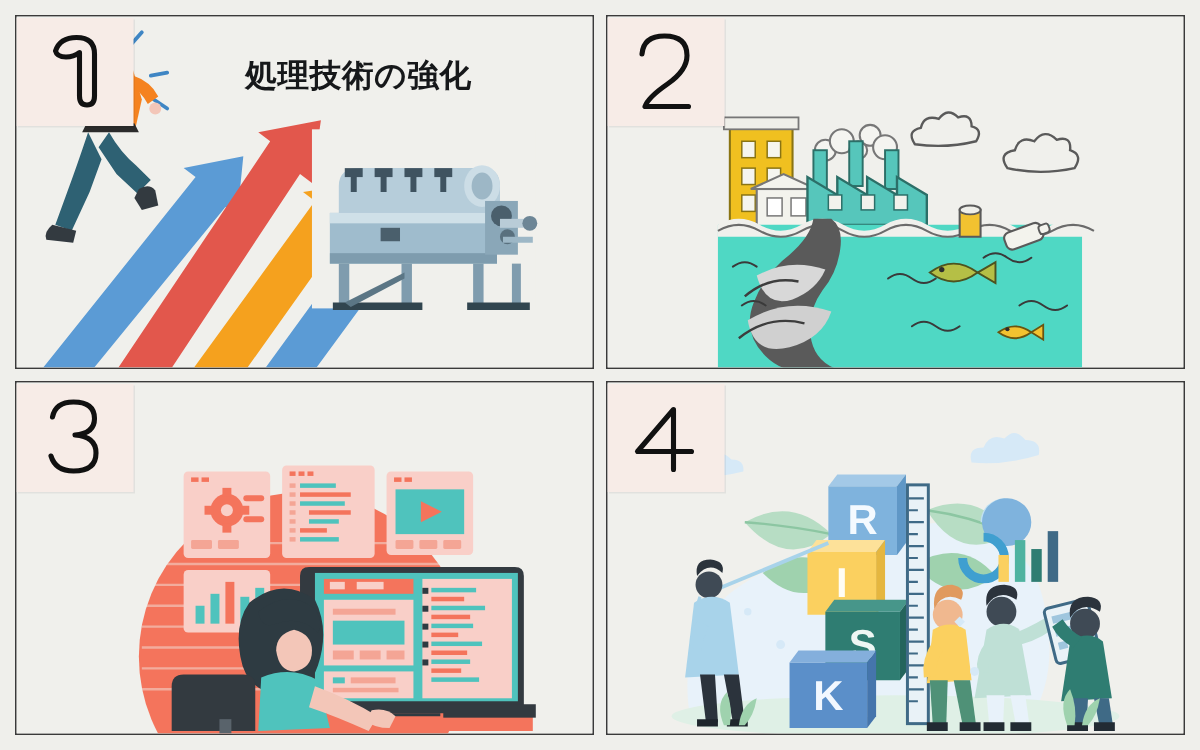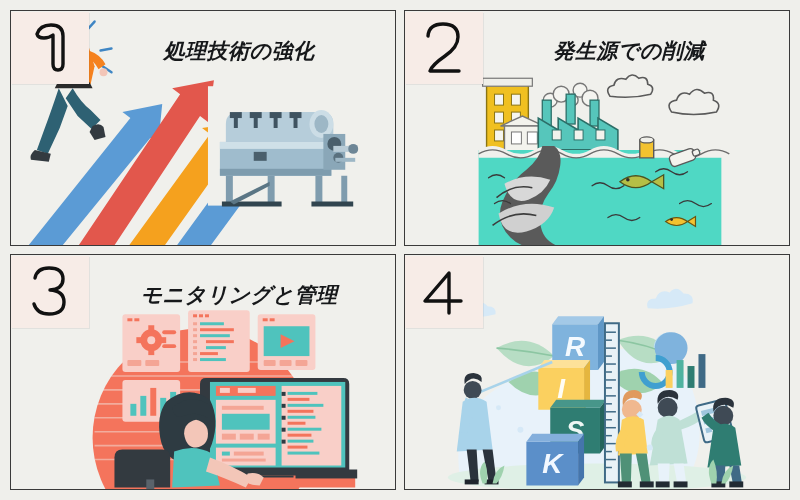--- a/index.html
+++ b/index.html
@@ -11,21 +11,20 @@
   }
   .grid {
     position: relative;
     width: 800px; height: 500px;
     padding: 10px;
     display: grid;
     grid-template-columns: 1fr 1fr;
     grid-template-rows: 1fr 1fr;
     gap: 8px;
     background: #efefeb;
-    font-style: italic;
   }
   .card {
     position: relative;
     background: #f0f0ec;
     border: 1.5px solid #3a3a3a;
     overflow: hidden;
   }
   .badge {
     position: absolute;
     left: 0; top: 1px;
@@ -243,21 +242,20 @@
             <rect x="290" y="147" width="7" height="6" rx="2" fill="#f3f3ed" stroke="#5a5a5a" stroke-width="1.3"></rect>
           </g>
         </g>
       </svg>
     </div>
     <div class="badge">
       <svg width="62" height="62" viewBox="0 0 62 62">
         <path d="M15 19 q1 -12 15 -12 q15 0 15 13 q0 10 -13 19 q-13 9 -15 15 h29" fill="none" stroke="#111" stroke-width="3.4" stroke-linejoin="round" stroke-linecap="round"></path>
       </svg>
     </div>
-    <div class="title t2">発生源での削減</div>
   </div>
 
   <div class="card">
     <div class="art">
       <svg viewBox="0 0 386 240" preserveAspectRatio="xMidYMid slice">
         <rect width="386" height="240" fill="#f0f0ec"></rect>
 
         <circle cx="192" cy="186" r="110" fill="#f4745c"></circle>
         <g stroke="#f0f0ec" stroke-width="1.6" opacity="0.45">
           <line x1="84" y1="110" x2="300" y2="110"></line>
@@ -405,21 +403,20 @@
           <rect x="136" y="228" width="8" height="28" fill="#59636b"></rect>
           <path d="M118 238 h72 v8 h-72 z" fill="#4fc3bd"></path>
         </g>
       </svg>
     </div>
     <div class="badge">
       <svg width="62" height="62" viewBox="0 0 62 62">
         <path d="M16 17 q2 -10 14 -10 q14 0 14 11 q0 10 -13 11 q14 1 14 12 q0 12 -15 12 q-12 0 -15 -10" fill="none" stroke="#111" stroke-width="3.4" stroke-linejoin="round" stroke-linecap="round"></path>
       </svg>
     </div>
-    <div class="title">モニタリングと管理</div>
   </div>
 
   <div class="card">
     <div class="art">
       <svg viewBox="0 0 386 240" preserveAspectRatio="xMidYMid slice">
         <rect width="386" height="240" fill="#f0f0ec"></rect>
 
         <path d="M56 230 q-12 -62 34 -92 q42 -28 84 -12 q18 -36 62 -28 q46 8 56 50 q12 50 -10 82 z" fill="#e8f2fa"></path>
 
         <ellipse cx="193" cy="226" rx="150" ry="14" fill="#dff0e6"></ellipse>

